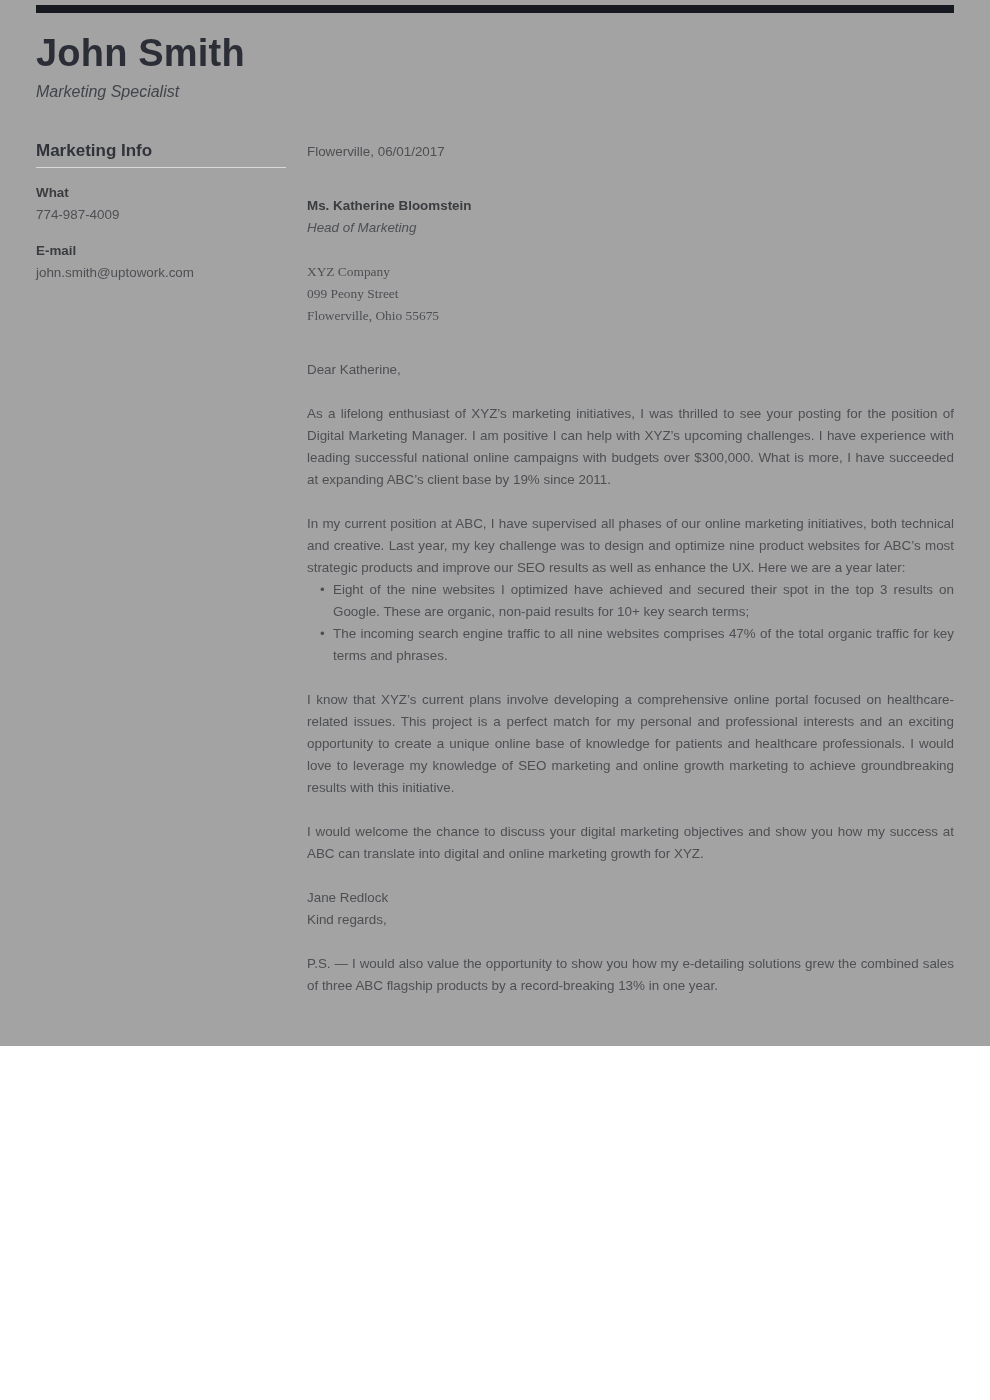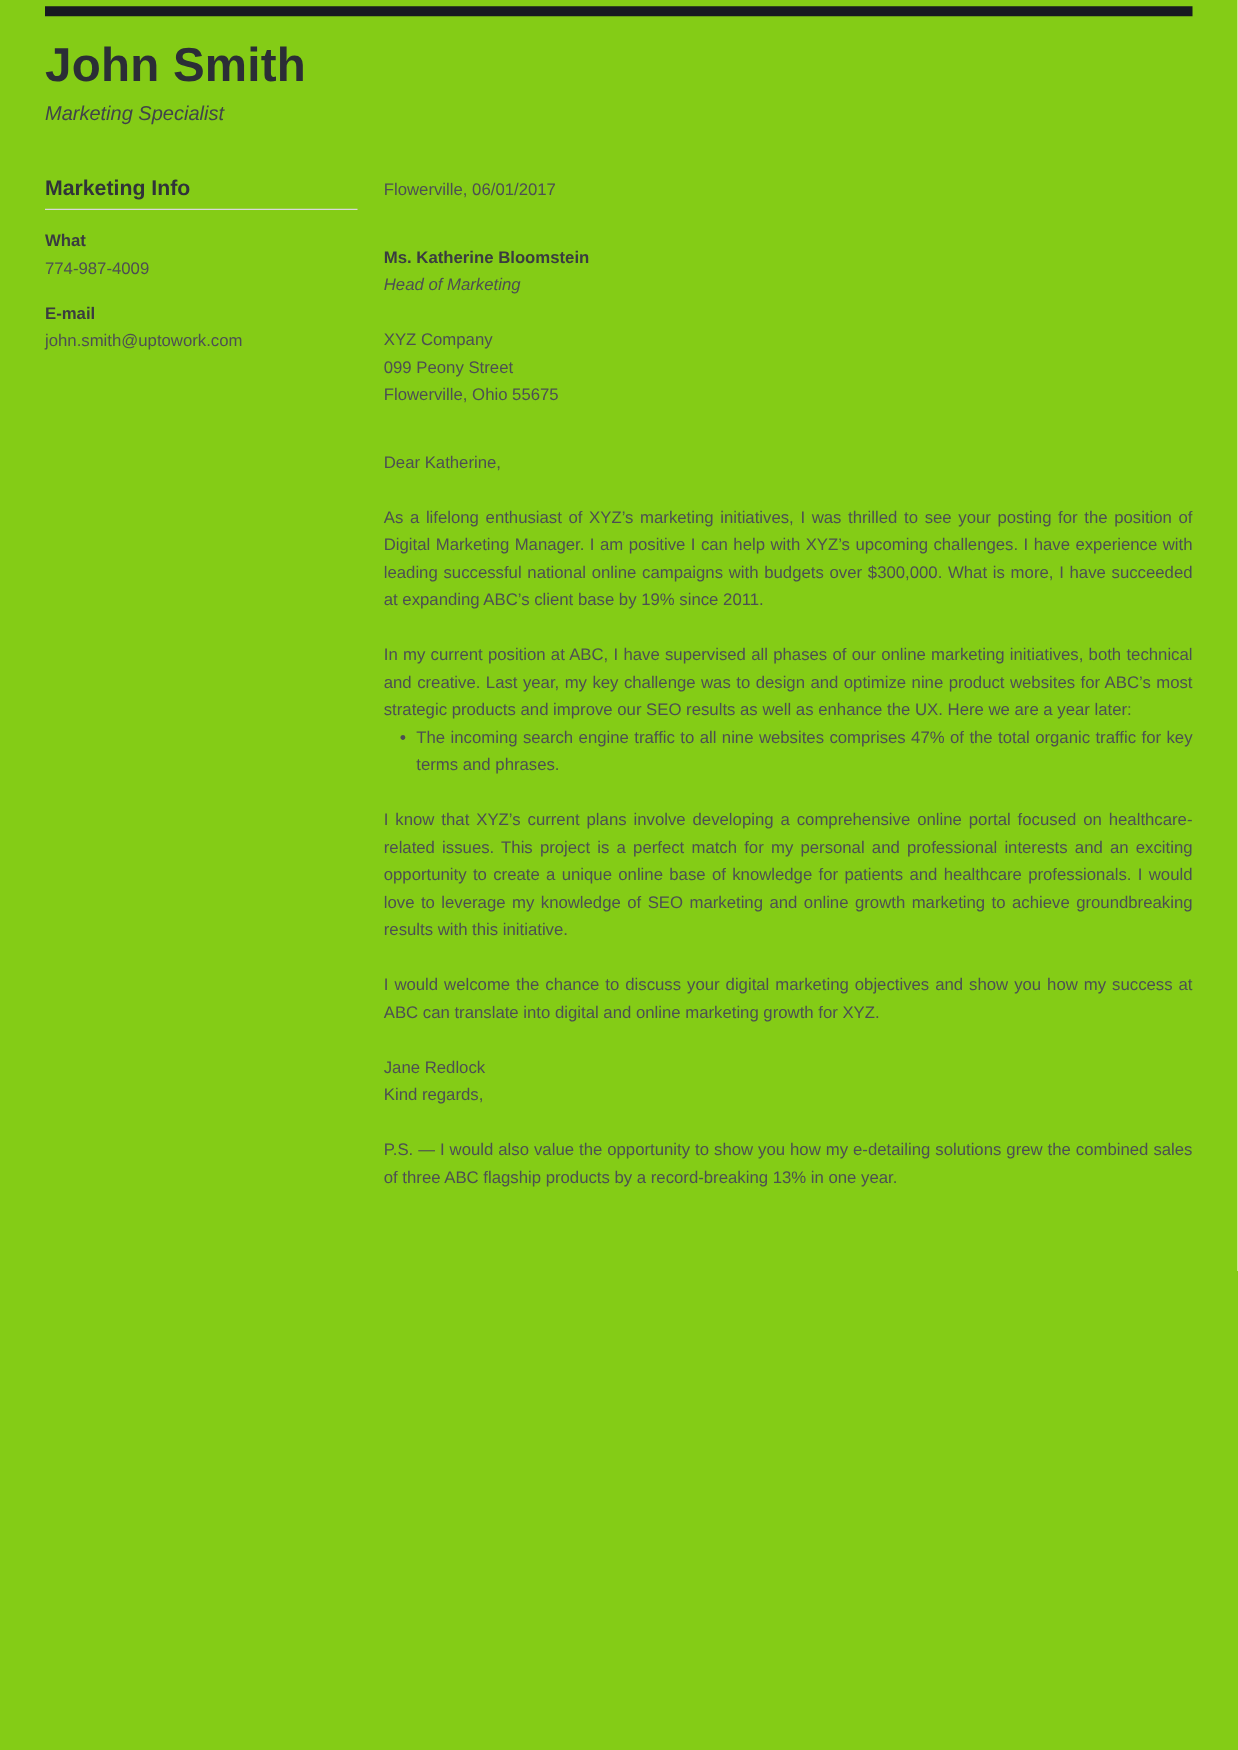--- a/index.html
+++ b/index.html
@@ -4,22 +4,22 @@
 <style>
   * { margin: 0; padding: 0; box-sizing: border-box; }
   html, body { background: #ffffff; }
   body {
     font-family: "Liberation Sans", "DejaVu Sans", sans-serif;
     color: #4d4f53;
   }
   .page {
     position: relative;
     width: 990px;
-    height: 1400px;
-    background: #84cc16;
+    height: 1046px;
+    background: #a3a3a3;
     overflow: hidden;
   }
   .topbar {
     position: absolute;
     top: 5px;
     left: 36px;
     right: 36px;
     height: 8px;
     background: #171a20;
   }
@@ -78,21 +78,21 @@
     top: 141px;
     left: 307px;
     width: 647px;
     font-size: 13.4px;
     line-height: 22px;
     color: #4d4f53;
   }
   .date-line { margin-bottom: 32px; }
   .recipient-name { font-weight: bold; color: #3a3c40; }
   .recipient-title { font-style: italic; }
-  .recipient-address { margin-top: 22px; }
+  .recipient-address { margin-top: 22px; font-family: Liberation Serif, serif; }
   .salutation { margin-top: 32px; }
   .para { margin-top: 22px; text-align: justify; }
   .bullet-list { list-style: none; }
   .bullet-item {
     position: relative;
     padding-left: 26px;
     text-align: justify;
   }
   .bullet-marker {
     position: absolute;
@@ -143,20 +143,21 @@
 
     <div class="salutation">Dear Katherine,</div>
 
     <p class="para">As a lifelong enthusiast of XYZ’s marketing initiatives, I was thrilled to see your posting for the position of Digital Marketing Manager. I am positive I can help with XYZ’s upcoming challenges. I have experience with leading successful national online campaigns with budgets over $300,000. What is more, I have succeeded at expanding ABC’s client base by 19% since 2011.</p>
 
     <p class="para">In my current position at ABC, I have supervised all phases of our online marketing initiatives, both technical and creative. Last year, my key challenge was to design and optimize nine product websites for ABC’s most strategic products and improve our SEO results as well as enhance the UX. Here we are a year later:</p>
 
     <ul class="bullet-list">
       <li class="bullet-item">
         <span class="bullet-marker">•</span>
+        <span>Eight of the nine websites I optimized have achieved and secured their spot in the top 3 results on Google. These are organic, non-paid results for 10+ key search terms;</span>
       </li>
       <li class="bullet-item">
         <span class="bullet-marker">•</span>
         <span>The incoming search engine traffic to all nine websites comprises 47% of the total organic traffic for key terms and phrases.</span>
       </li>
     </ul>
 
     <p class="para">I know that XYZ’s current plans involve developing a comprehensive online portal focused on healthcare-related issues. This project is a perfect match for my personal and professional interests and an exciting opportunity to create a unique online base of knowledge for patients and healthcare professionals. I would love to leverage my knowledge of SEO marketing and online growth marketing to achieve groundbreaking results with this initiative.</p>
 
     <p class="para">I would welcome the chance to discuss your digital marketing objectives and show you how my success at ABC can translate into digital and online marketing growth for XYZ.</p>

